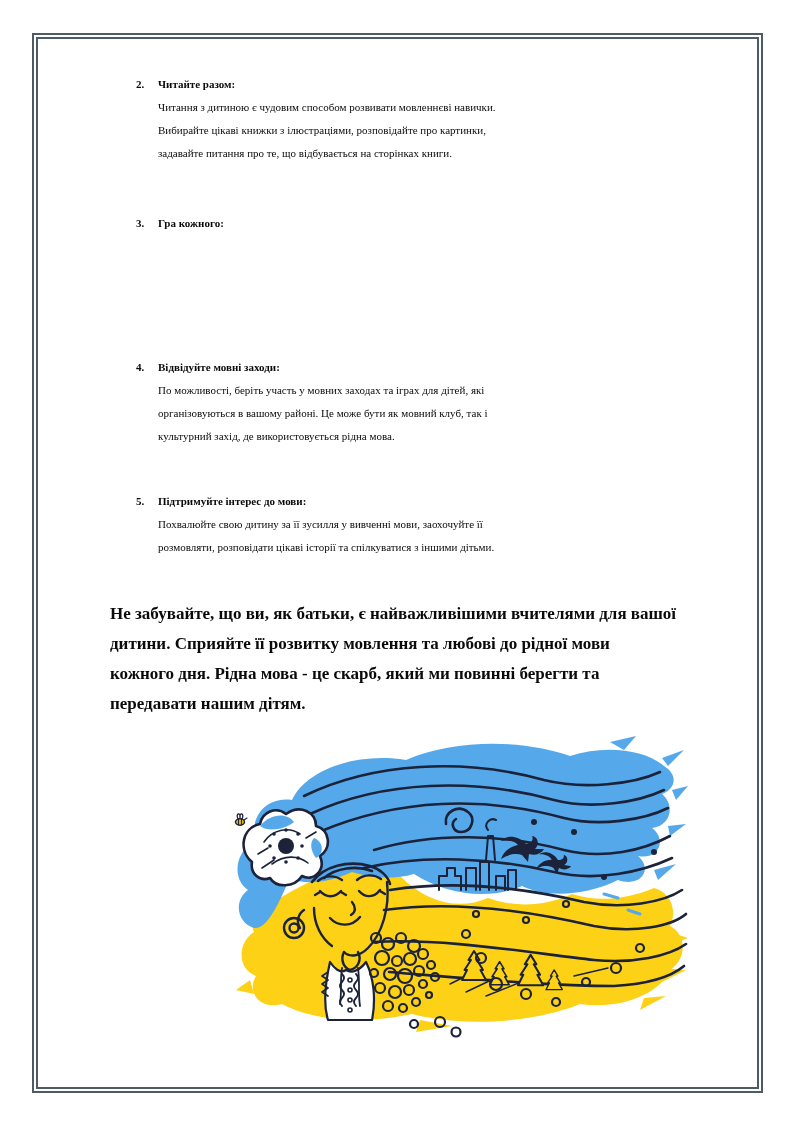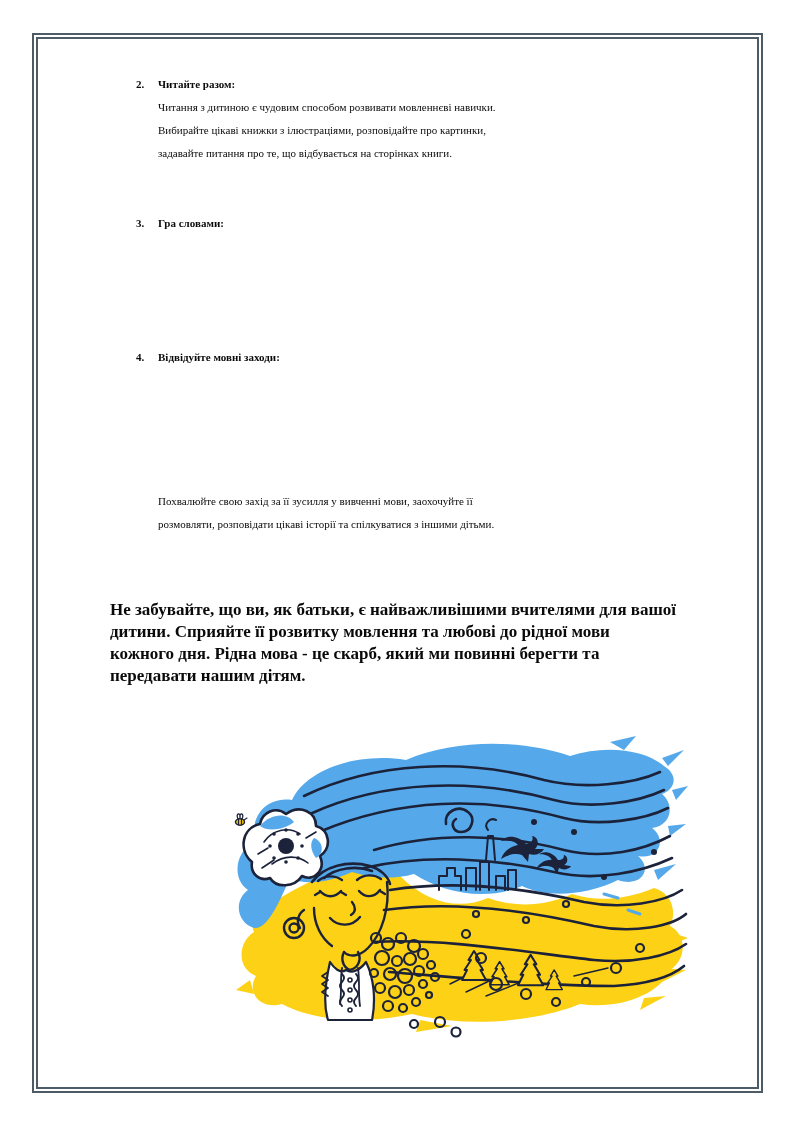--- a/index.html
+++ b/index.html
@@ -14,27 +14,27 @@
   }
   .frame{
     position:absolute;left:32px;top:33px;width:727px;height:1056px;
     border:2px solid var(--frame);
   }
   .frame-inner{position:absolute;inset:2px;border:2px solid var(--frame);}
   .list-item{
     position:absolute;left:136px;width:622px;
     font-size:11px;line-height:23px;
   }
-  .item-2{top:73px}.item-3{top:212px}.item-4{top:346px}.item-5{top:490px}
+  .item-2{top:73px}.item-3{top:212px}.item-4{top:356px}.item-5{top:490px}
   .li-head{font-weight:bold;}
   .li-num{display:inline-block;width:22px;}
   .li-body{margin-left:22px;white-space:pre-line;}
   .closing{
     position:absolute;left:110px;top:599px;width:652px;
-    font-size:17px;line-height:22px;font-weight:bold;white-space:pre-line;
+    font-size:17px;line-height:30px;font-weight:bold;white-space:pre-line;
   }
   .illustration{
     position:absolute;left:224px;top:732px;width:466px;height:308px;
   }
   
   .fb{fill:var(--blue);stroke:none}
   .fy{fill:var(--yellow);stroke:none}
   .fo{fill:var(--outline);stroke:none}
   .so{fill:none;stroke:var(--outline);stroke-linecap:round;stroke-linejoin:round}
   .sy{fill:var(--yellow);stroke:var(--outline);stroke-linejoin:round}
@@ -52,32 +52,38 @@
   <div class="li-head">
     <span class="li-num">2.</span><span>Читайте разом:</span>
   </div>
   <div class="li-body">Читання з дитиною є чудовим способом розвивати мовленнєві навички.
 Вибирайте цікаві книжки з ілюстраціями, розповідайте про картинки,
 задавайте питання про те, що відбувається на сторінках книги.</div>
 </div>
 
 <div class="list-item item-3">
   <div class="li-head">
-    <span class="li-num">3.</span><span>Гра словами:</span>
+    <span class="li-num">3.</span><span>Гра кожного:</span>
   </div>
 </div>
 
 <div class="list-item item-4">
   <div class="li-head">
     <span class="li-num">4.</span><span>Відвідуйте мовні заходи:</span>
   </div>
+  <div class="li-body">По можливості, беріть участь у мовних заходах та іграх для дітей, які
+організовуються в вашому районі. Це може бути як мовний клуб, так і
+культурний захід, де використовується рідна мова.</div>
 </div>
 
 <div class="list-item item-5">
-  <div class="li-body">Похвалюйте свою захід за її зусилля у вивченні мови, заохочуйте її
+  <div class="li-head">
+    <span class="li-num">5.</span><span>Підтримуйте інтерес до мови:</span>
+  </div>
+  <div class="li-body">Похвалюйте свою дитину за її зусилля у вивченні мови, заохочуйте її
 розмовляти, розповідати цікаві історії та спілкуватися з іншими дітьми.</div>
 </div>
 
 <div class="closing">Не забувайте, що ви, як батьки, є найважливішими вчителями для вашої
 дитини. Сприяйте її розвитку мовлення та любові до рідної мови
 кожного дня. Рідна мова - це скарб, який ми повинні берегти та
 передавати нашим дітям.</div>
 
 <div class="illustration">
 <svg viewBox="0 0 466 308" width="466" height="308" xmlns="http://www.w3.org/2000/svg">

